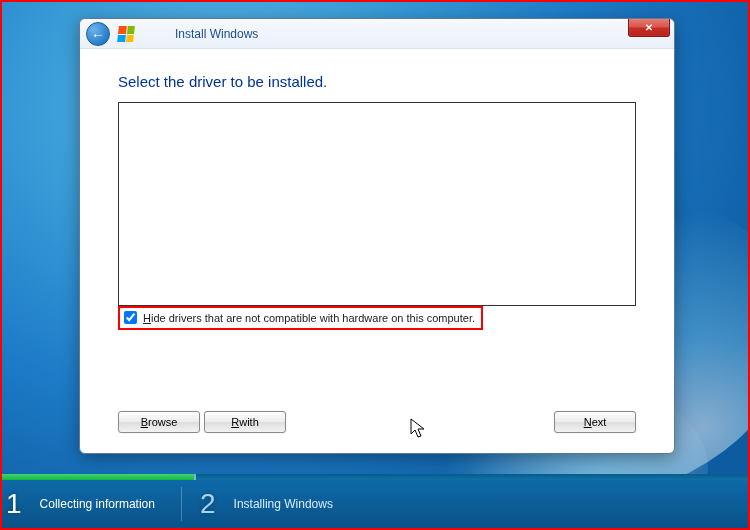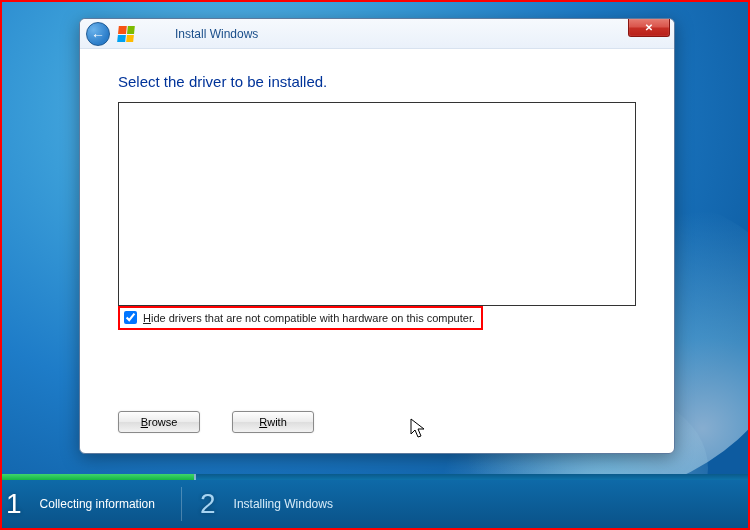--- a/index.html
+++ b/index.html
@@ -104,21 +104,21 @@
       display: inline-flex; align-items: flex-end;
       width: fit-content;
     }
     .checkbox-row input { margin-right: 6px; width: 13px; height: 13px; }
     .checkbox-row label { font-size: 11px; color: #222; }
     .underline-first::first-letter { text-decoration: underline; }
     
     .button-row {
       margin-top: auto;
       padding-bottom: 8px;
-      display: flex; gap: 32px;
+      display: flex; gap: 4px;
     }
     .btn {
       min-width: 82px; height: 22px;
       padding: 0 16px;
       background: linear-gradient(to bottom, #fefefe 0%, #ececec 48%, #dedede 52%, #f2f2f2 100%);
       border: 1px solid #8a8a8a;
       border-radius: 3px;
       font-size: 11px; color: #000;
       cursor: pointer;
       box-shadow: 0 0 2px rgba(0,0,0,0.1);
@@ -192,20 +192,21 @@
       <div class="driver-list"></div>
 
       <div class="checkbox-row">
         <input type="checkbox" checked="" style="">
         <label class="underline-first">Hide drivers that are not compatible with hardware on this computer.</label>
       </div>
 
       <div class="button-row">
         <button class="btn"><span class="u">B</span><span id="btn-browse-rest">rowse</span></button>
         <button class="btn"><span class="u">R</span><span id="btn-rescan-rest">with</span></button>
+        <button class="btn btn-next"><span class="u">N</span><span id="btn-next-rest">ext</span></button>
       </div>
     </div>
   </div>
 
   <svg class="cursor" viewBox="0 0 16 22">
     <path d="M1 1 L1 16 L5 12 L8 19 L11 18 L8 11 L14 11 Z" fill="#fff" stroke="#000" stroke-width="1"></path>
   </svg>
 
   <div class="progress-bar">
     <div class="progress-done"></div>

